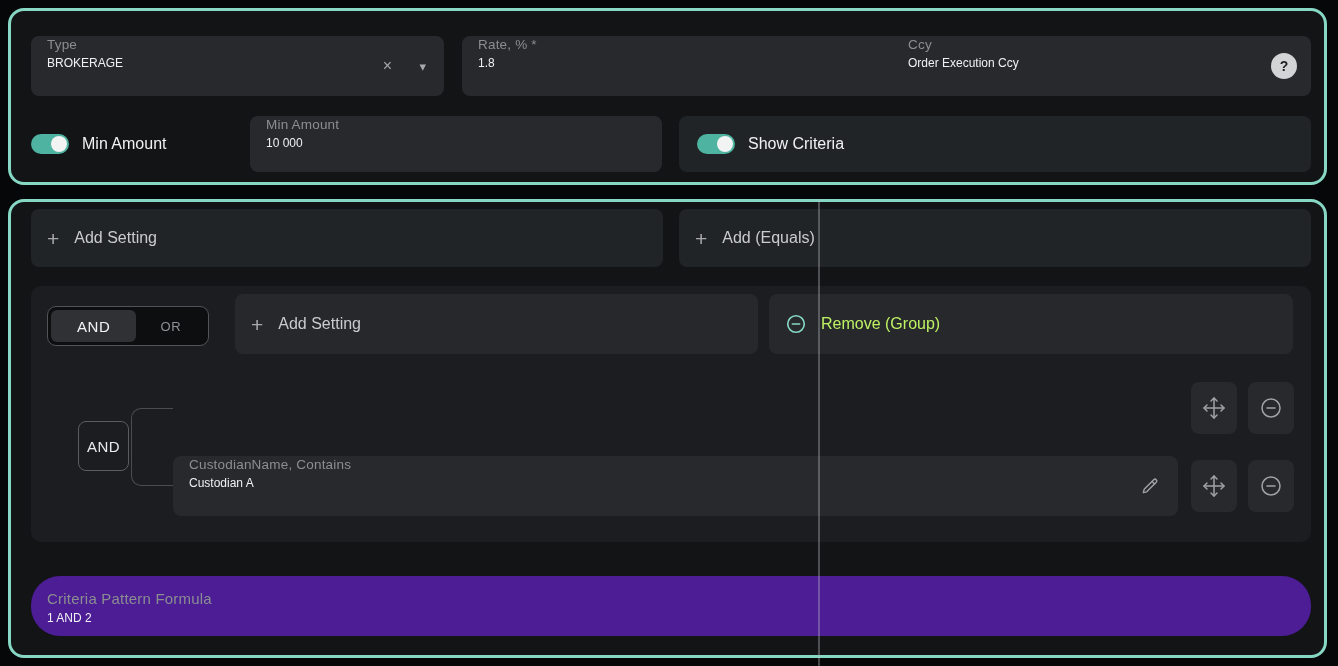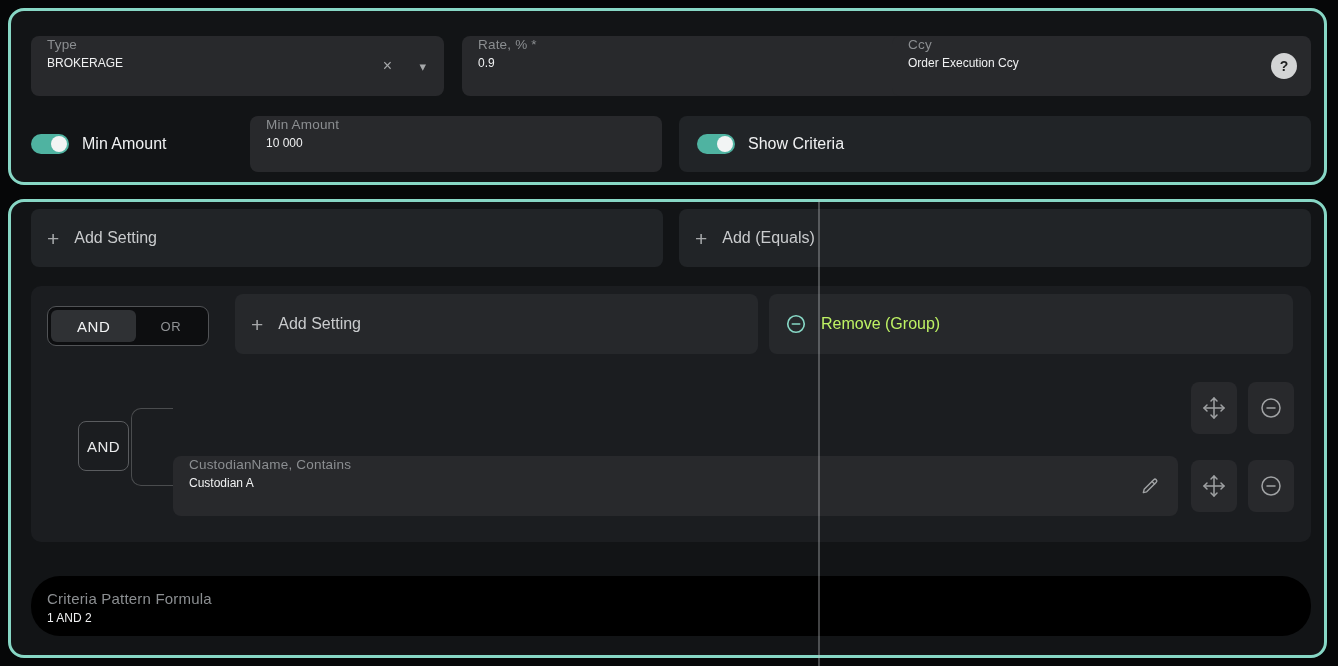--- a/index.html
+++ b/index.html
@@ -53,21 +53,21 @@
 
     <div class="field" style="left:20px; top:25px; width:413px; height:60px;">
       <div class="f-label">Type</div>
       <div class="f-value">BROKERAGE</div>
       <span class="x-clear">×</span>
       <span class="caret">▾</span>
     </div>
 
     <div class="field" style="left:451px; top:25px; width:452px; height:60px;">
       <div class="f-label">Rate, % *</div>
-      <div class="f-value">0.9</div>
+      <div class="f-value">1.8</div>
     </div>
 
     <div class="field" style="left:881px; top:25px; width:419px; height:60px;">
       <div class="f-label">Ccy</div>
       <div class="f-value">Order Execution Ccy</div>
       <span class="help">?</span>
     </div>
 
     <div class="toggle-row" style="left:20px; top:123px;">
       <span class="toggle"></span>
@@ -152,20 +152,20 @@
         </svg>
       </div>
       <div class="icon-btn" style="left:1217px; top:174px;">
         <svg width="24" height="24" viewBox="0 0 24 24" fill="none" stroke="#a0a2a4" stroke-width="1.5" stroke-linecap="round">
           <circle cx="12" cy="12" r="9"></circle>
             <path d="M8 12h8"></path>
         </svg>
       </div>
     </div>
 
-    <div class="field" style="left:20px; top:374px; width:1280px; height:60px; background:#000000; padding-top:14px;border-radius:29px;">
+    <div class="field" style="left:20px; top:374px; width:1280px; height:60px; background:#4c1d95; padding-top:14px;border-radius:29px;">
       <div class="f-label" style="font-size:15px;">Criteria Pattern Formula</div>
       <div class="f-value">1 AND 2</div>
     </div>
   </section>
 
   <div class="vline" style="left:818px; top:199px; height:467px;"></div>
 </div>
 
 </body></html>

